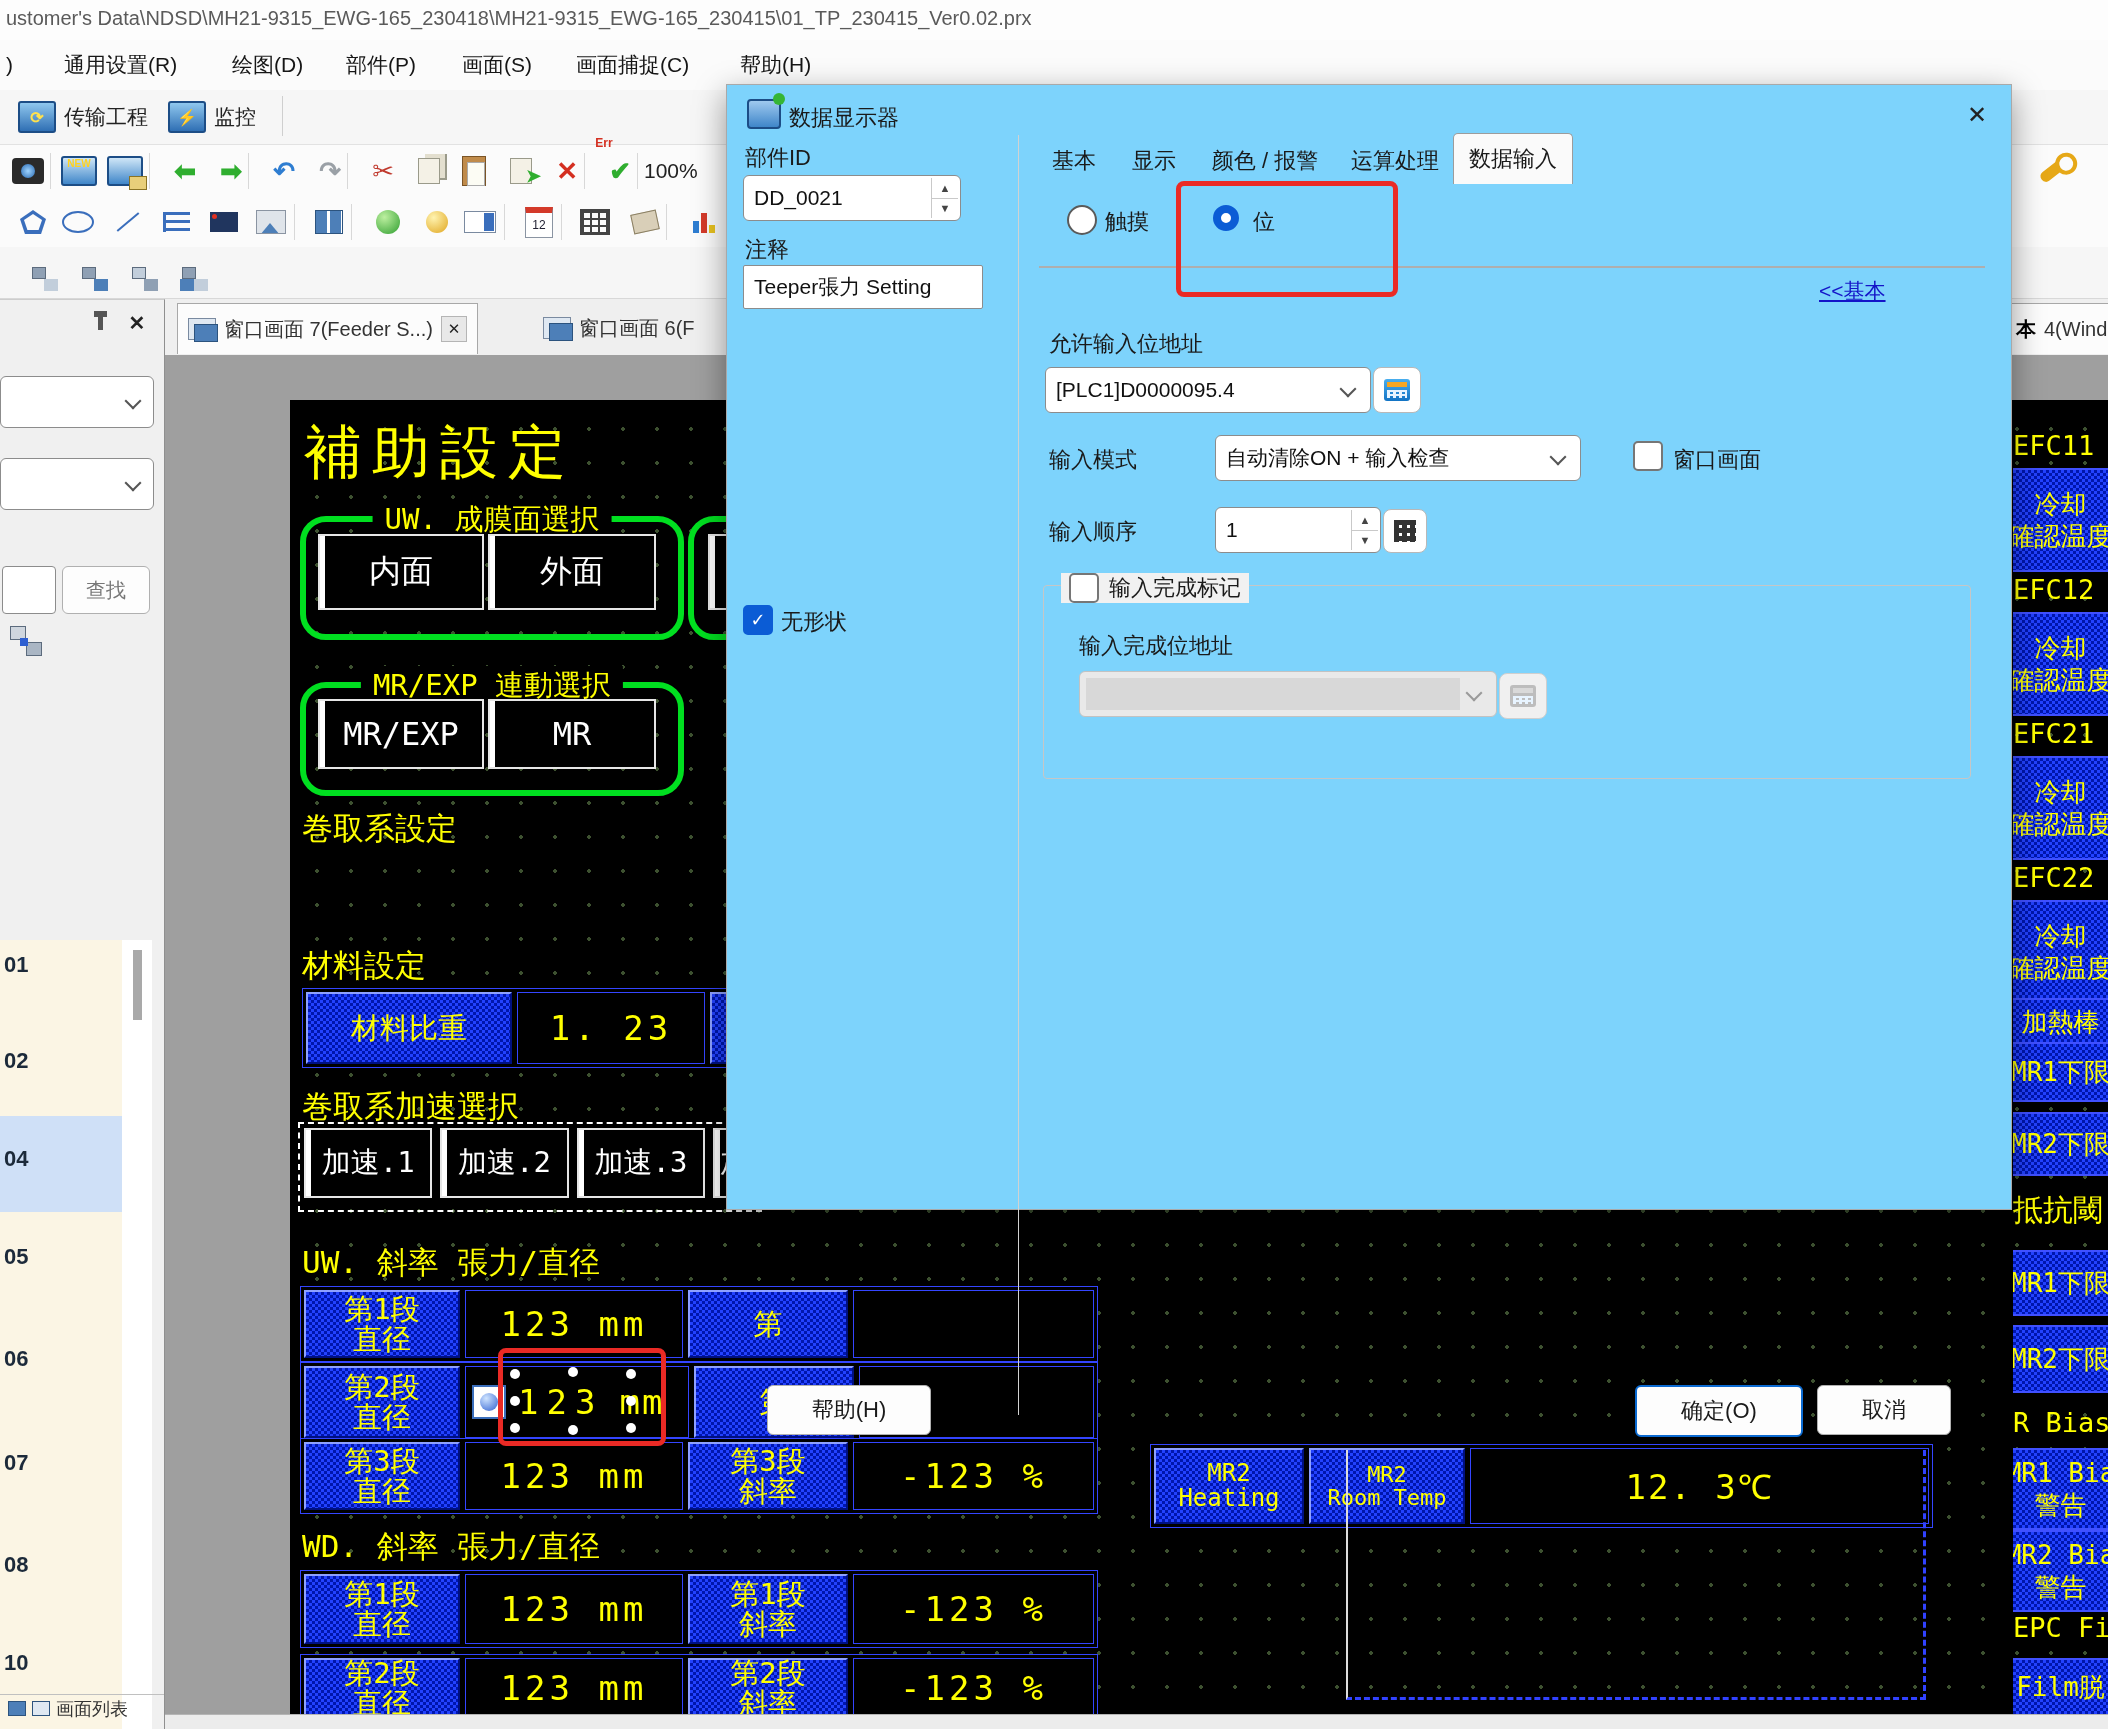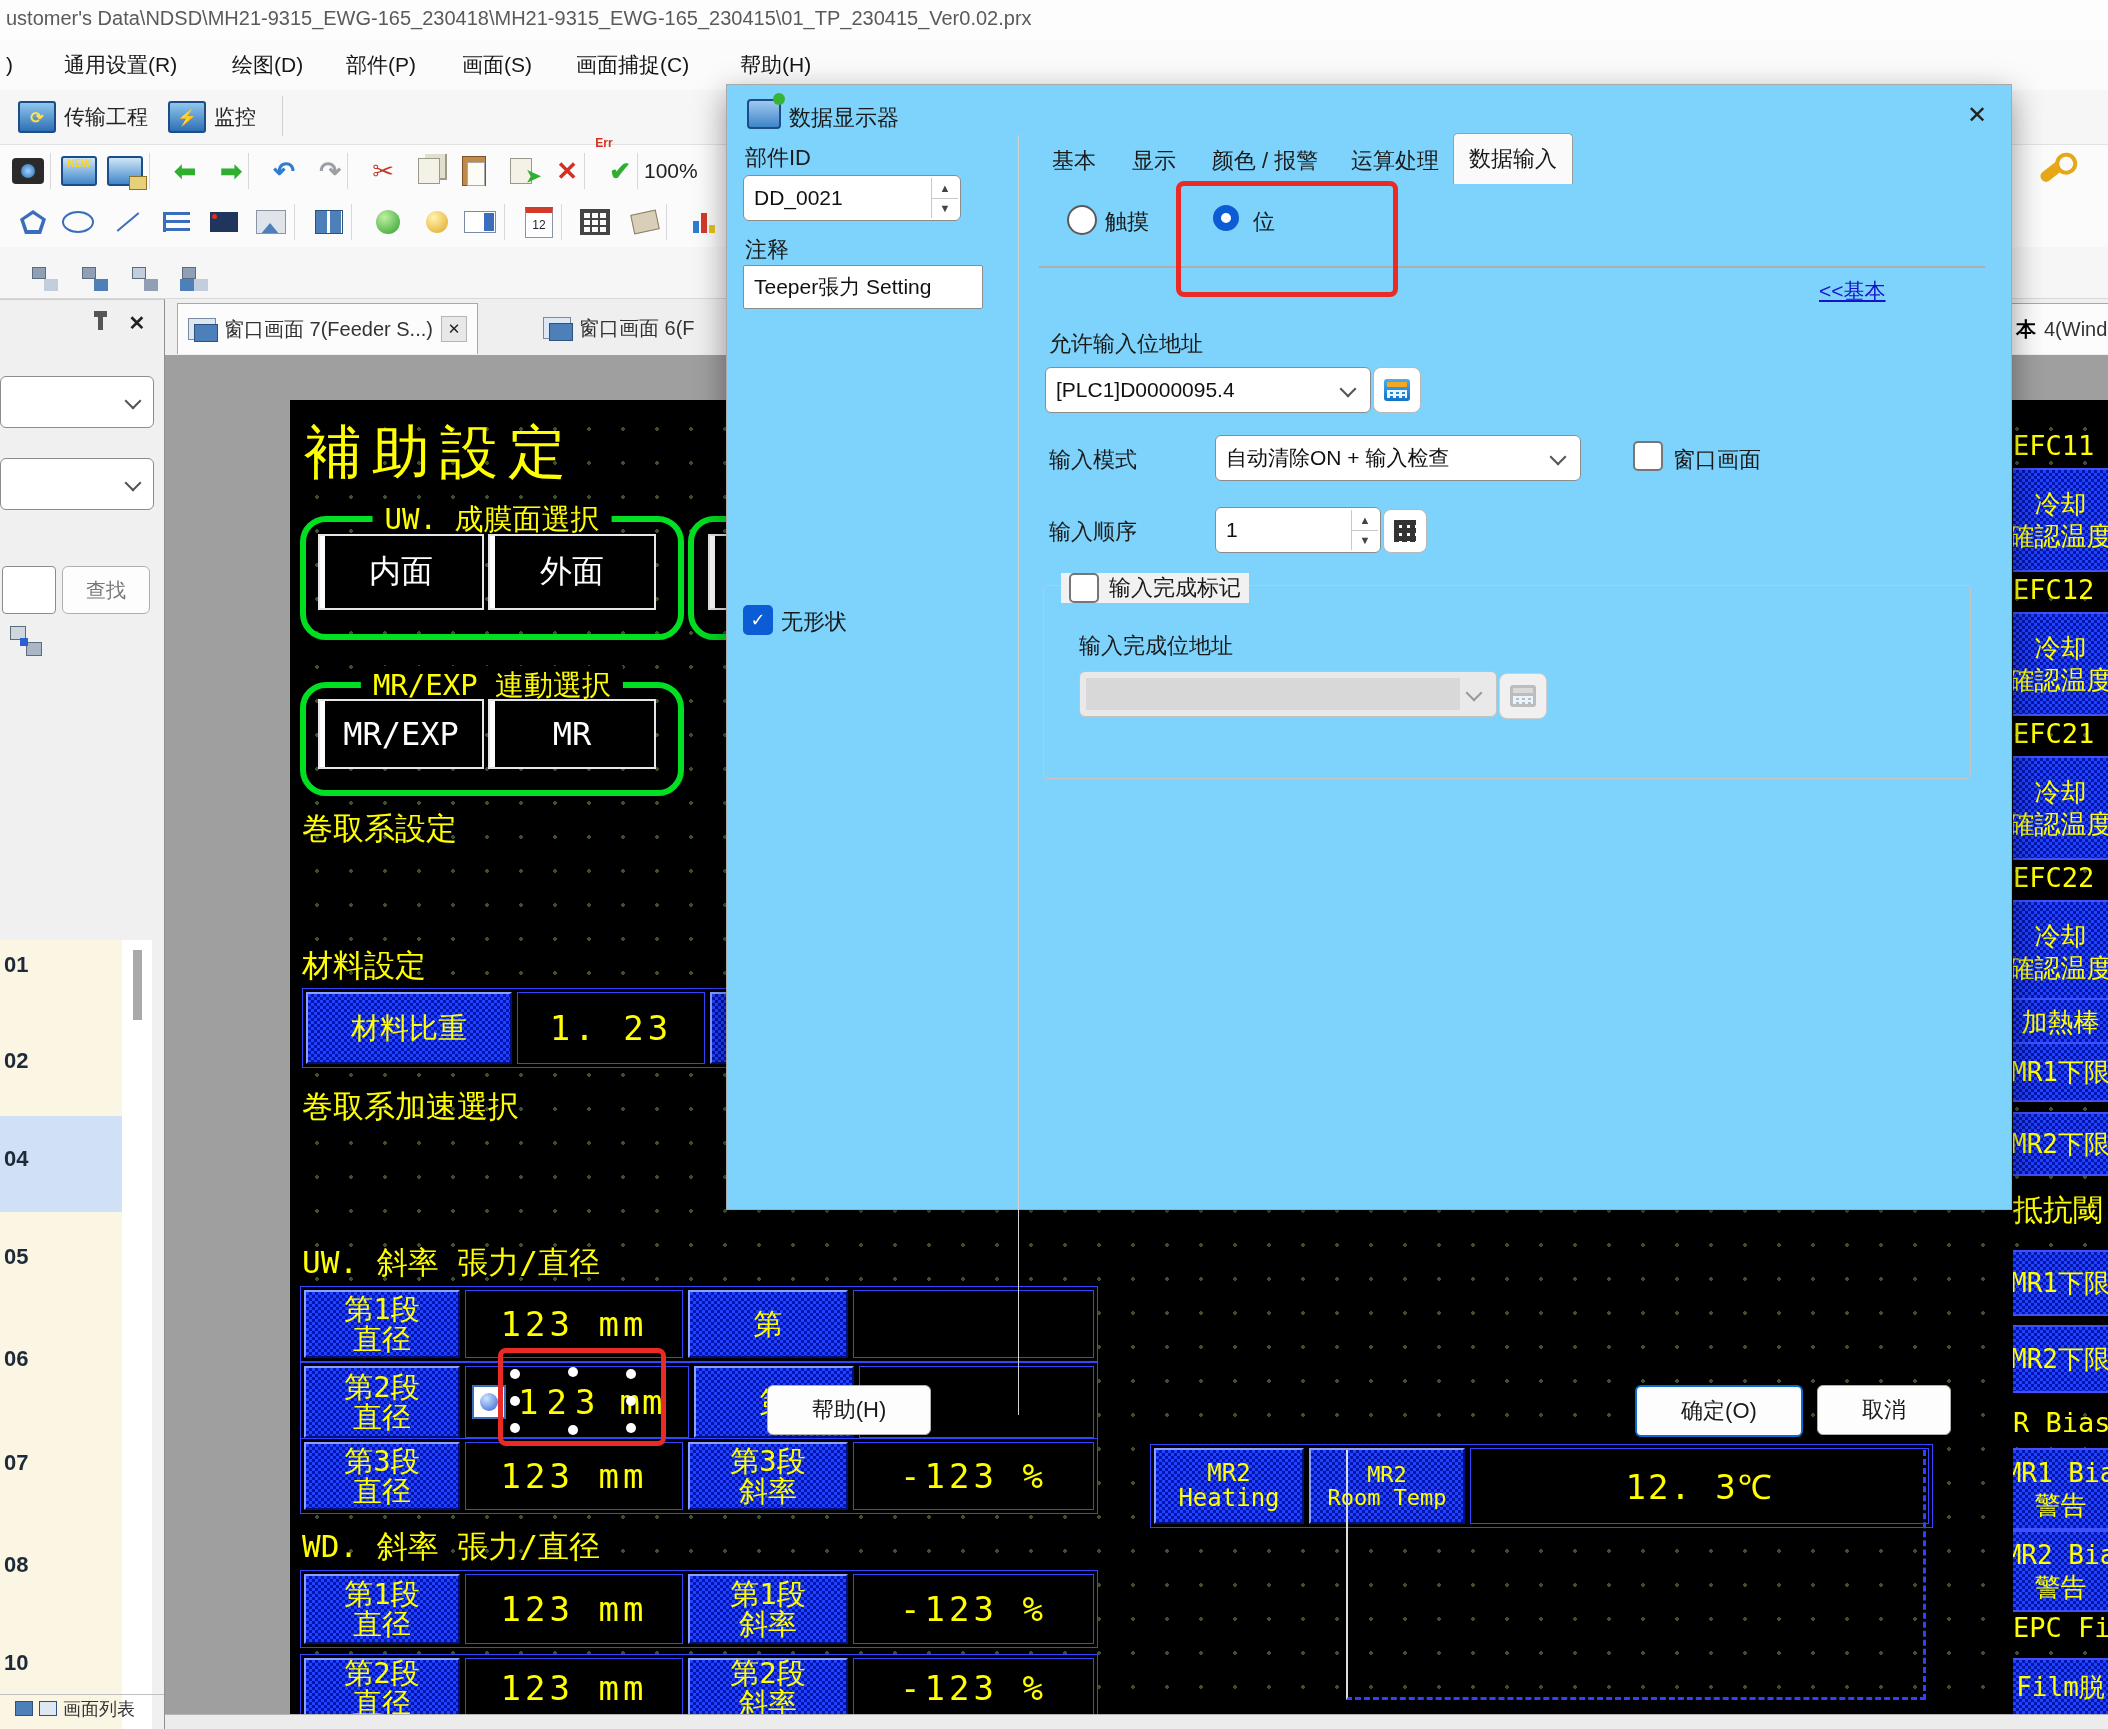--- a/index.html
+++ b/index.html
@@ -297,21 +297,21 @@
       <div class="ditem" style="top:304px">05</div>
       <div class="ditem" style="top:406px">06</div>
       <div class="ditem" style="top:510px">07</div>
       <div class="ditem" style="top:612px">08</div>
       <div class="ditem" style="top:710px">10</div>
 
       <div class="track">
           <div class="thumb"></div>
         </div>
     </div>
-    <div style="position:absolute;left:0;top:1394px;width:164px;height:28px;border-top:1px solid #c0c0c0;display:flex;align-items:center;gap:6px;padding-left:15px;box-sizing:border-box">
+    <div style="position:absolute;left:0;top:1394px;width:164px;height:28px;border-top:1px solid #c0c0c0;display:flex;align-items:center;gap:6px;padding-left:8px;box-sizing:border-box">
       <span style="width:16px;height:13px;background:#4d7fb8;border:1px solid #2c537e"></span>
       <span style="width:16px;height:13px;background:#dfe8f2;border:1px solid #2c537e"></span>
       <span style="font-size:18px;color:#333;white-space:nowrap">画面列表</span>
     </div>
   </div>
 
   <div class="abs tabbar">
     <div class="etab active" style="left:12px">
       <span class="tabico"></span>
       <span>窗口画面 7(Feeder S...)</span>
@@ -355,20 +355,26 @@
     <div class="hrow" style="left:12px;top:588px;width:470px;height:72px">
       <div class="lcell chkc" style="width:202px">
           <span>材料比重</span>
         </div>
       <div class="vcell" style="width:186px">1. 23</div>
       <div class="lcell chkc" style="flex:1"></div>
     </div>
 
     <div class="ytext" style="left:12px;top:686px;font-size:31px">巻取系加速選択</div>
 
+    <div class="dashg" style="left:8px;top:722px;width:452px;height:78px;display:flex;gap:8px;padding:4px">
+      <div class="wbtn" style="position:static;width:128px;height:66px;font-size:29px">加速.1</div>
+      <div class="wbtn" style="position:static;width:128px;height:66px;font-size:29px">加速.2</div>
+      <div class="wbtn" style="position:static;width:128px;height:66px;font-size:29px">加速.3</div>
+      <div class="wbtn" style="position:static;width:40px;height:66px;font-size:29px;overflow:hidden">加</div>
+    </div>
 
     <div class="ytext" style="left:12px;top:842px;font-size:31px">UW. 斜率 張力/直径</div>
 
     <div class="hrow" style="left:10px;top:886px;width:790px;height:68px">
       <div class="lcell chkc" style="width:152px">
           <span>第1段</span>
           <span>直径</span>
         </div>
       <div class="vcell" style="width:216px">123 mm</div>
       <div class="lcell chkc" style="width:156px;overflow:hidden">

